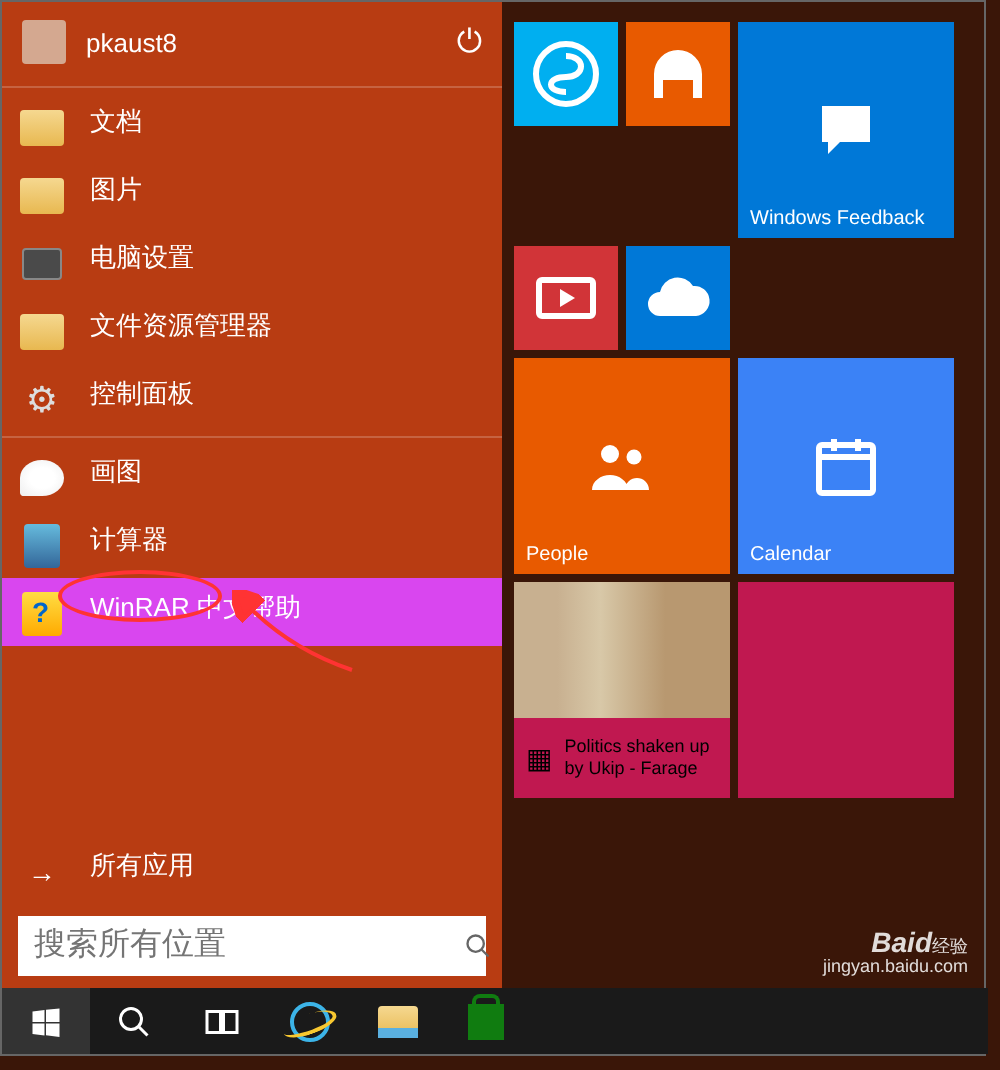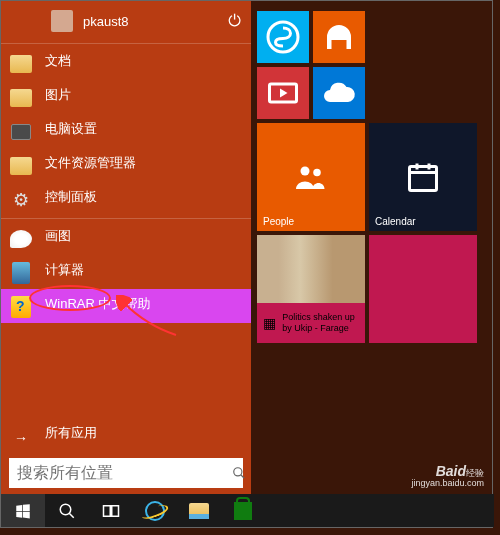--- a/index.html
+++ b/index.html
@@ -1,20 +1,20 @@
 <!DOCTYPE html>
 <html><head>
 <meta charset="utf-8">
 <style>
 * { margin: 0; padding: 0; box-sizing: border-box; font-family: "Microsoft YaHei", "Segoe UI", sans-serif; }
 body { width: 500px; height: 535px; background: #3a1608; overflow: hidden; position: relative; }
 .container { width: 493px; height: 528px; border: 1px solid #666; background: #3a1608; position: relative; }
 .startmenu { display: flex; height: 493px; }
 .leftpane { width: 250px; background: #b83c12; display: flex; flex-direction: column; }
-.user-row { display: flex; align-items: center; padding: 6px 10px; height: 40px; margin-left: 40px; }
+.user-row { display: flex; align-items: center; padding: 6px 10px; height: 40px; }
 .avatar { width: 22px; height: 22px; background: #d4a890; border-radius: 2px; margin-right: 10px; }
 .username { color: #fff; font-size: 13px; flex: 1; }
 .power { color: #fff; font-size: 16px; cursor: pointer; }
 .divider { height: 1px; background: rgba(255,255,255,0.2); margin: 2px 0; }
 .menu-item { display: flex; align-items: flex-start; padding: 6px 8px; height: 34px; color: #fff; font-size: 13px; cursor: pointer; }
 .menu-item.highlighted { background: #d946ef; }
 .menu-icon { width: 24px; height: 24px; margin-right: 12px; display: flex; align-items: center; justify-content: center; font-size: 16px; }
 .folder-icon { background: linear-gradient(#f5d890, #e8b850); border-radius: 2px; width: 22px; height: 18px; }
 .pc-icon { background: #4a4a4a; border-radius: 2px; width: 20px; height: 16px; border: 1px solid #888; }
 .gear-icon::before { content: "⚙"; color: #ddd; font-size: 18px; }
@@ -143,20 +143,26 @@
         <div class="tile tile-s" style="background:#00aff0">
           <svg viewBox="0 0 24 24">
               <path d="M12 2a10 10 0 100 20 10 10 0 000-20zm0 4c3 0 5 1.5 5 3.5S15 13 12 13s-5 1-5 2.5S9 18 12 18" stroke="#fff" stroke-width="2" fill="none"></path>
             </svg>
         </div>
         <div class="tile tile-s" style="background:#e85a00">
           <svg viewBox="0 0 24 24">
               <path d="M4 14v-2a8 8 0 0116 0v2M4 14h3v6H4zM20 14h-3v6h3z"></path>
             </svg>
         </div>
+        <div class="tile tile-w" style="background:#0078d7">
+          <svg viewBox="0 0 24 24">
+              <path d="M4 4h16v12H10l-4 4v-4H4z"></path>
+            </svg>
+          <div class="tile-label">Windows Feedback</div>
+        </div>
       </div>
       <div class="tile-row">
         <div class="tile tile-s" style="background:#d13438">
           <svg viewBox="0 0 24 24">
               <rect x="3" y="6" width="18" height="12" rx="1" fill="none" stroke="#fff" stroke-width="2"></rect>
               <path d="M10 9l5 3-5 3z"></path>
             </svg>
         </div>
         <div class="tile tile-s" style="background:#0078d7">
           <svg viewBox="0 0 24 24">
@@ -166,21 +172,21 @@
       </div>
       <div class="tile-row">
         <div class="tile tile-m" style="background:#e85a00">
           <svg viewBox="0 0 24 24">
               <circle cx="8" cy="8" r="3"></circle>
               <circle cx="16" cy="9" r="2.5"></circle>
               <path d="M2 20c0-3 3-5 6-5s6 2 6 5M13 20c0-2.5 2-4 4-4s4 1.5 4 4"></path>
             </svg>
           <div class="tile-label">People</div>
         </div>
-        <div class="tile tile-m" style="background:#0f172a">
+        <div class="tile tile-m" style="background:#3b82f6">
           <svg viewBox="0 0 24 24">
               <rect x="3" y="5" width="18" height="16" rx="1" fill="none" stroke="#fff" stroke-width="2"></rect>
               <line x1="3" y1="9" x2="21" y2="9" stroke="#fff" stroke-width="2"></line>
               <line x1="8" y1="3" x2="8" y2="7" stroke="#fff" stroke-width="2"></line>
               <line x1="16" y1="3" x2="16" y2="7" stroke="#fff" stroke-width="2"></line>
             </svg>
           <div class="tile-label">Calendar</div>
         </div>
       </div>
       <div class="tile-row">

